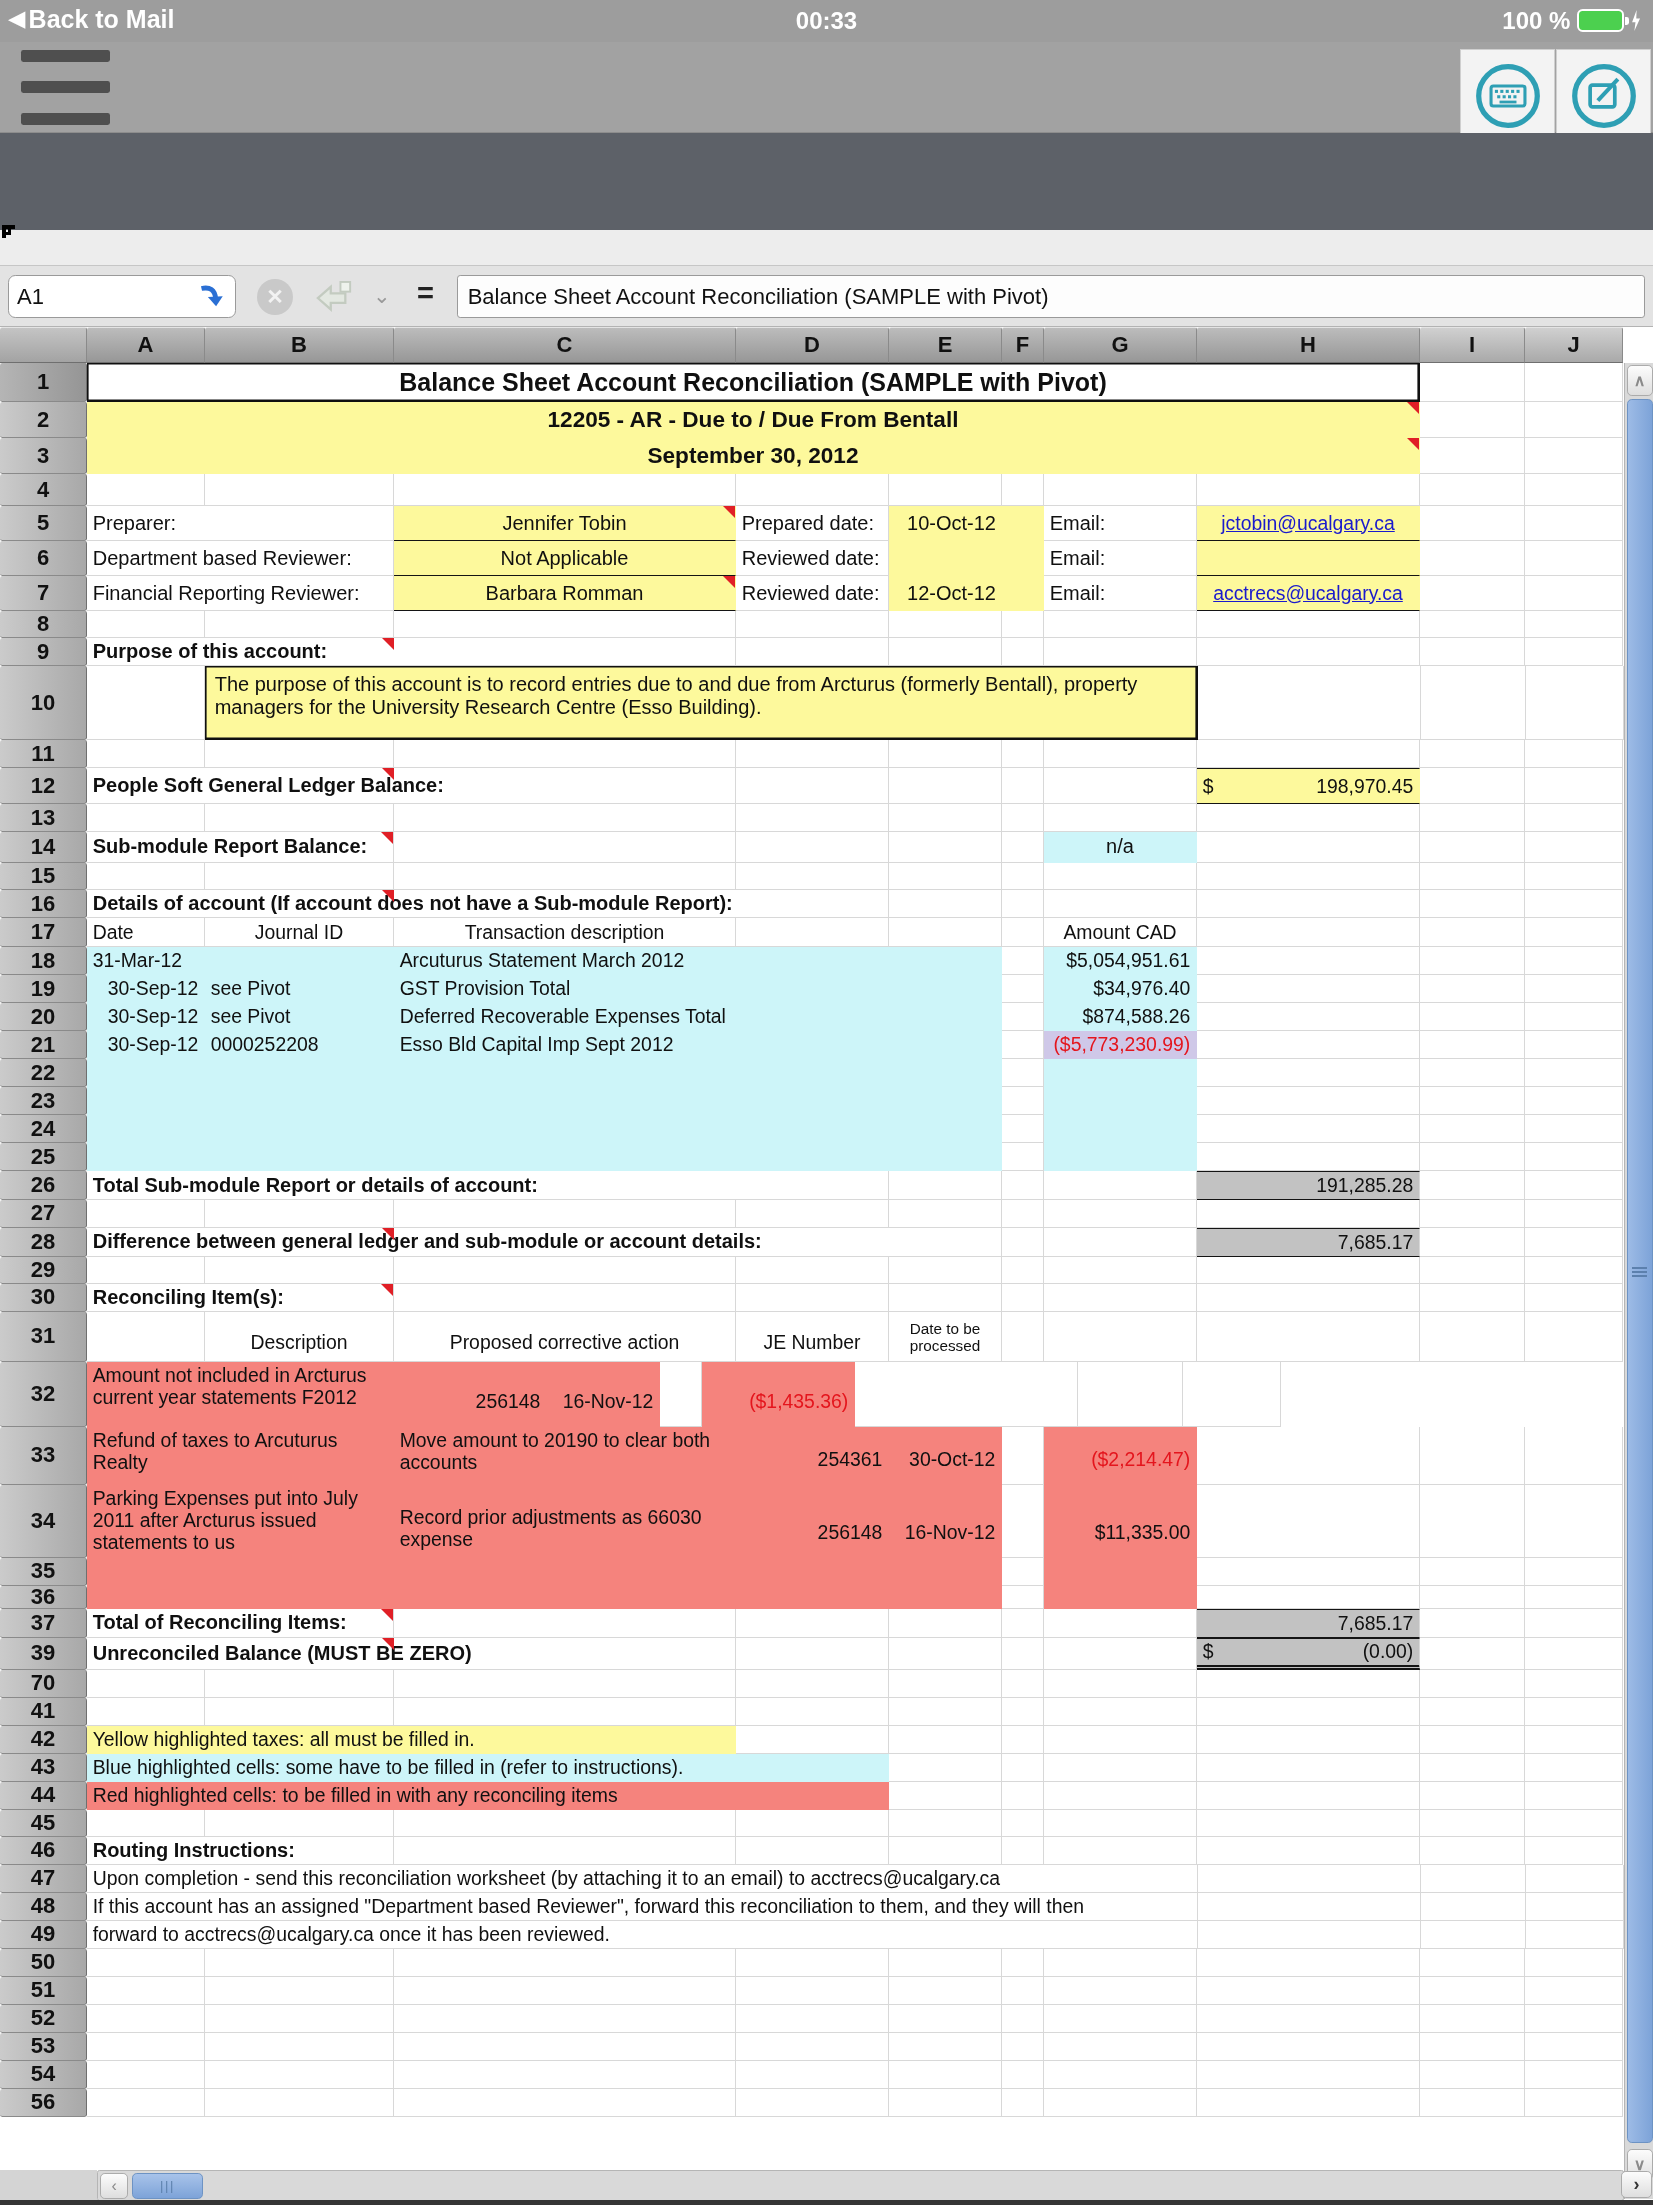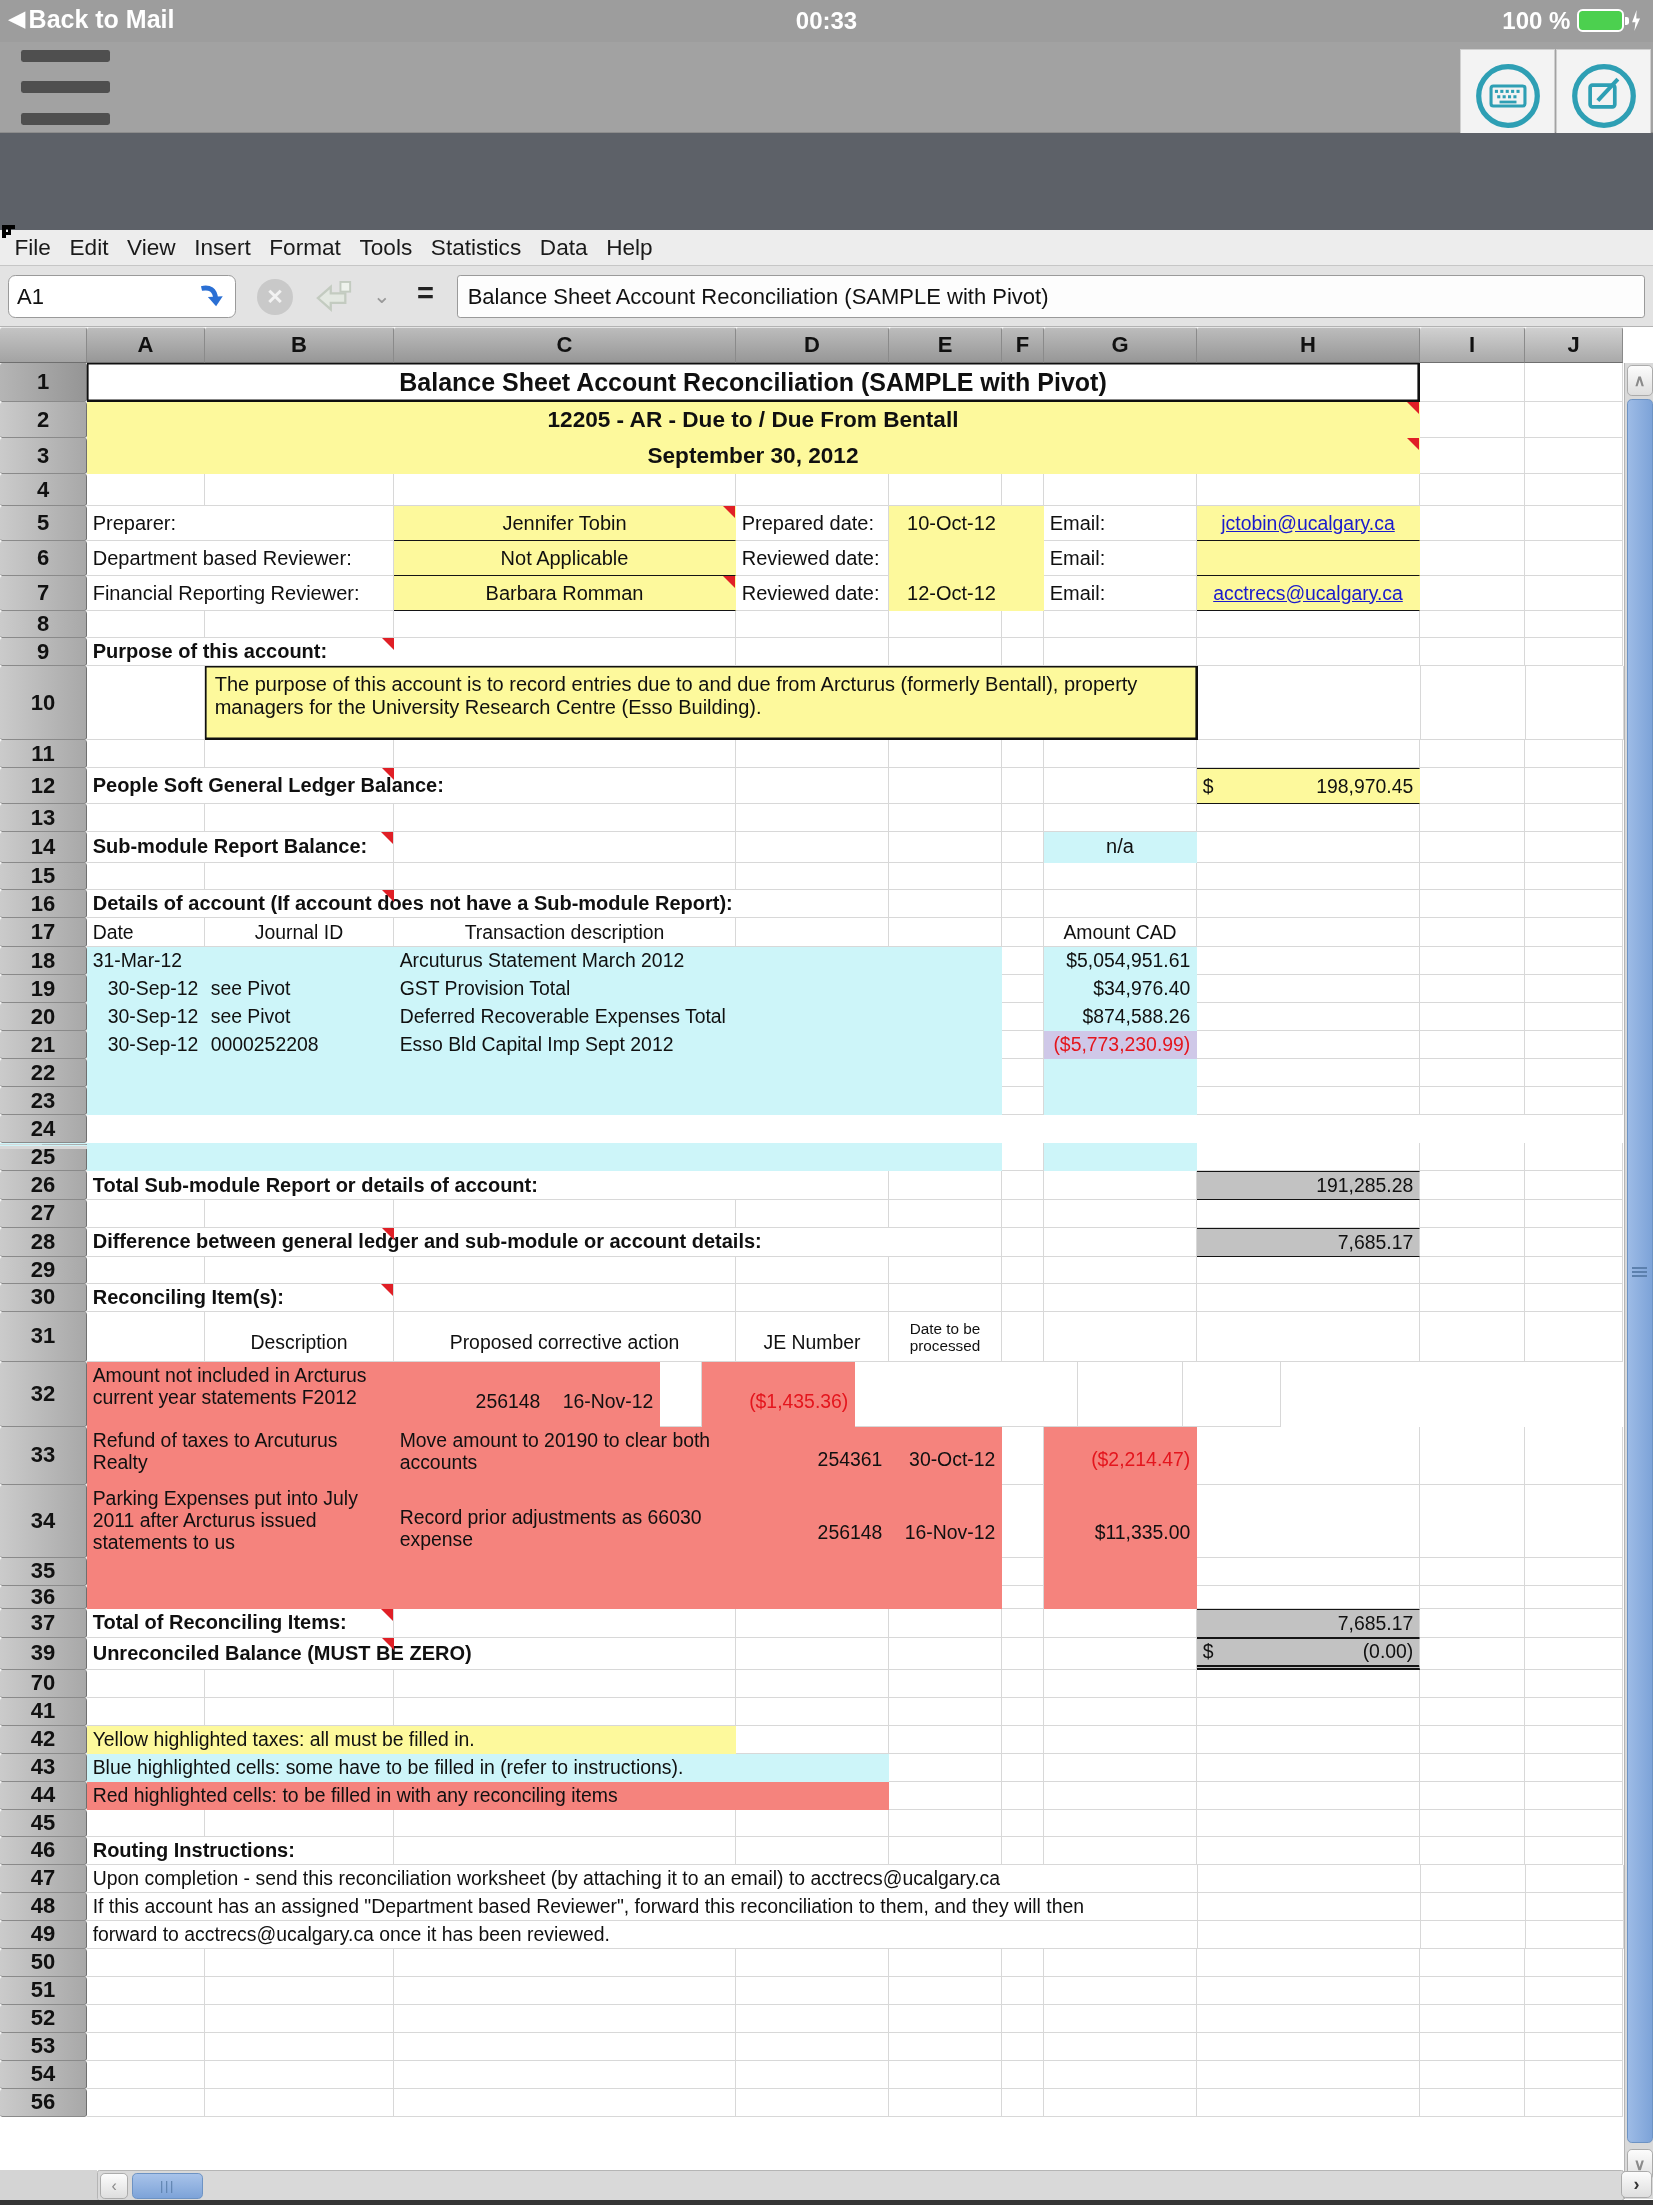--- a/index.html
+++ b/index.html
@@ -149,31 +149,20 @@
         <rect x="15" y="17" width="16" height="14" rx="1.5" fill="none" class="teal" stroke-width="2.4"></rect>
         <line x1="20" y1="27" x2="33" y2="13" class="teal" stroke-width="2.6"></line>
       </svg>
     </div>
   </div>
 
   <div id="darkband"></div>
 
   <div id="menubar">
     <span id="corner-mark"></span>
-    <ul id="menu-items">
-        <li>File</li>
-        <li>Edit</li>
-        <li>View</li>
-        <li>Insert</li>
-        <li>Format</li>
-        <li>Tools</li>
-        <li>Statistics</li>
-        <li>Data</li>
-        <li>Help</li>
-      </ul>
   </div>
 
   <div id="formulabar">
     <div id="name-box">
       <span>A1</span>
       <svg width="34" height="34" viewBox="0 0 24 24">
         <path d="M6 6 q9 -2 10 7" fill="none" stroke="#2a6fd4" stroke-width="3.4"></path>
         <path d="M10.5 12 L16.3 18.5 L21 11.5 Z" fill="#2a6fd4"></path>
       </svg>
     </div>
@@ -449,21 +438,21 @@
       </div>
       <div class="row" style="height: 28px;">
         <div class="rh" style="height: 28px;">23</div>
         <div class="c cyn" style="width: 915px;"></div>
         <div class="c" style="width: 42px;"></div>
         <div class="c cyn" style="width: 153px;"></div>
         <div class="c" style="width: 223px;"></div>
         <div class="c" style="width: 105px;"></div>
         <div class="c" style="width: 98px;"></div>
       </div>
-      <div class="row" style="height: 28px; flex-direction: column;">
+      <div class="row" style="height: 28px;">
         <div class="rh" style="height: 28px;">24</div>
         <div class="c cyn" style="width: 915px;"></div>
         <div class="c" style="width: 42px;"></div>
         <div class="c cyn" style="width: 153px;"></div>
         <div class="c" style="width: 223px;"></div>
         <div class="c" style="width: 105px;"></div>
         <div class="c" style="width: 98px;"></div>
       </div>
       <div class="row" style="height: 28px;">
         <div class="rh" style="height: 28px;">25</div>

